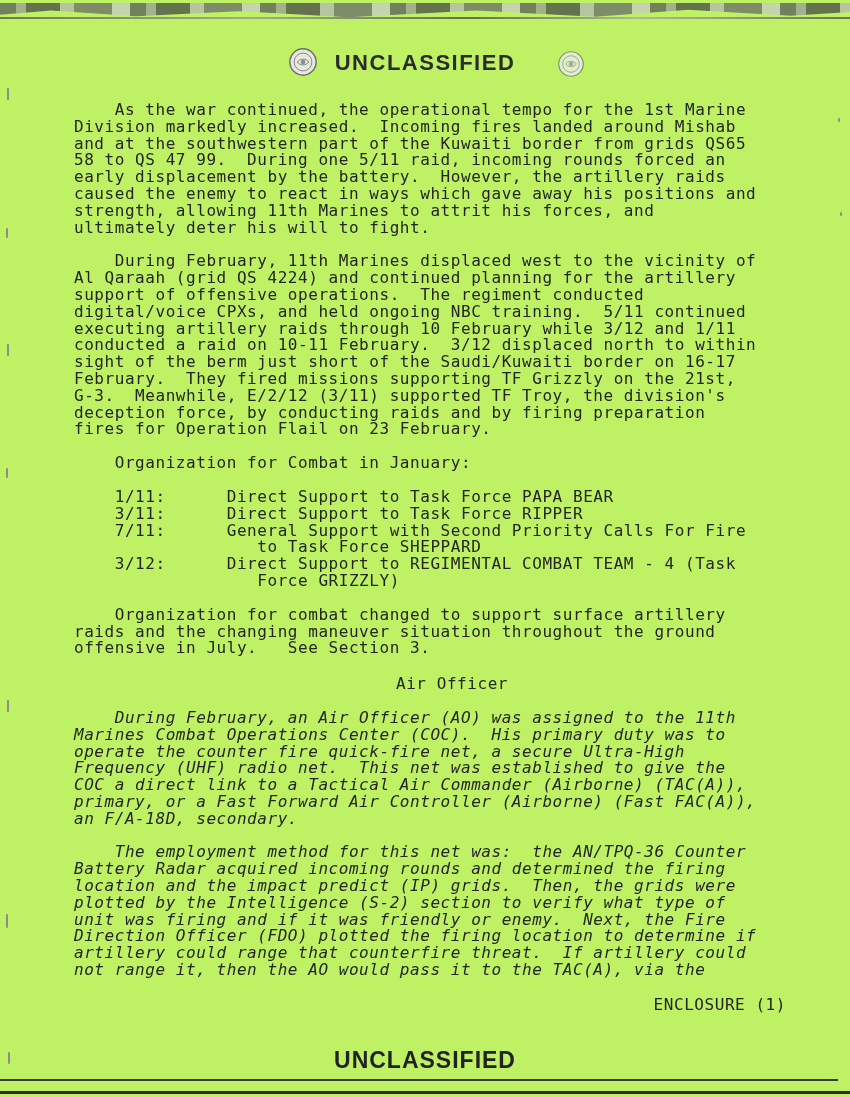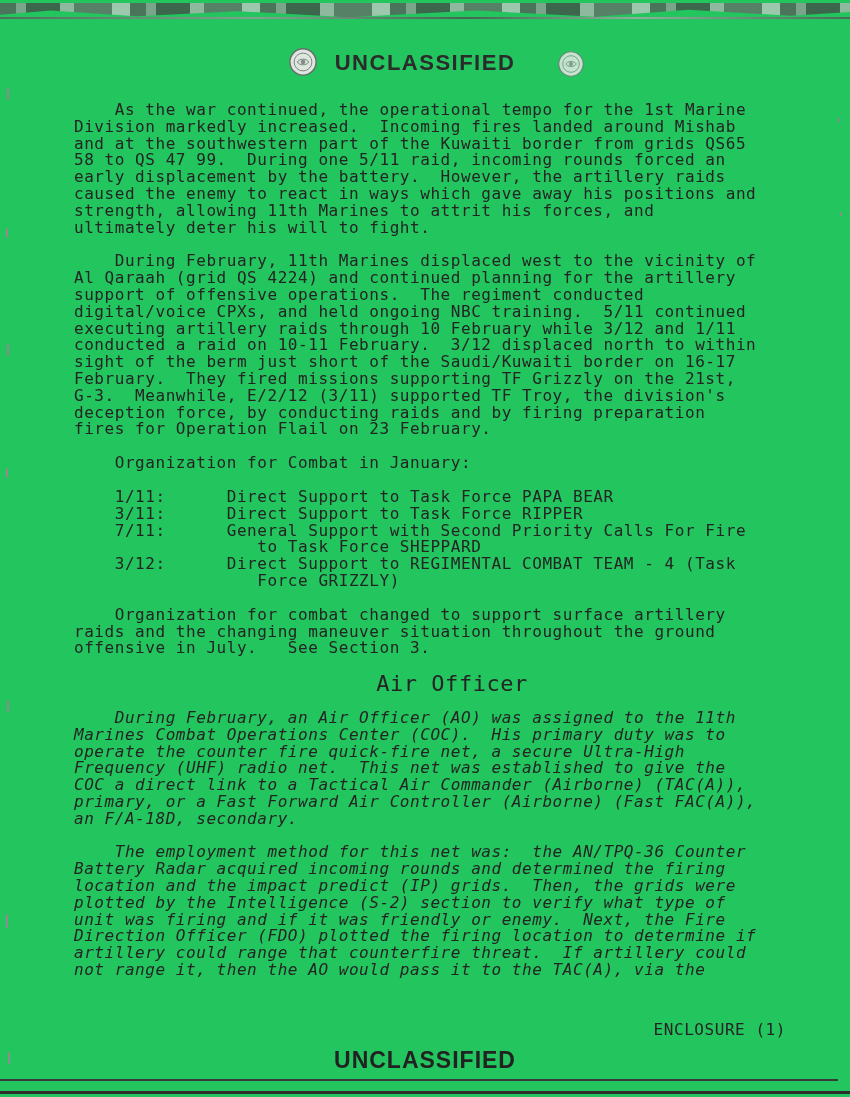--- a/index.html
+++ b/index.html
@@ -1,20 +1,20 @@
 <!DOCTYPE html>
 <html><head>
 <meta charset="utf-8">
 <style>
   html, body { margin: 0; padding: 0; background: #ffffff; }
   .page {
     position: relative;
     width: 850px;
     height: 1097px;
-    background: #22c55e;
+    background: #bef264;
     overflow: hidden;
     font-family: "DejaVu Sans Mono", monospace;
     color: #242424;
   }
 
   
   .scan-top {
     position: absolute; top: 3px; left: 0; right: 0; height: 15px;
     background: repeating-linear-gradient(90deg,
       #5a5a5a 0 16px, #9a9a9a 16px 26px, #474747 26px 60px,
@@ -60,25 +60,25 @@
     white-space: pre;
     color: #242424;
   }
   .italic { font-style: italic; }
   .org-list { margin: 0 0 17px 0; }
   .org-item { margin: 0; }
   .section-title {
     margin: 19px 0 17px 0;
     text-align: center;
     font-family: "DejaVu Sans Mono", monospace;
-    font-size: 22px; line-height: 16.8px; letter-spacing: 0.55px;
+    font-size: 16px; line-height: 16.8px; letter-spacing: 0.55px;
   }
 
   .enclosure {
-    position: absolute; top: 1020px; right: 64px;
+    position: absolute; top: 995px; right: 64px;
     font-family: "DejaVu Sans Mono", monospace;
     font-size: 16px; letter-spacing: 0.55px; color: #242424; text-align: center;
   }
   .footer-title {
     position: absolute; top: 1047px; left: 0; width: 100%; text-align: center;
     font-family: "Liberation Sans", sans-serif;
     font-weight: bold; font-size: 23px; letter-spacing: 1px; color: #222;
   }
   .bottom-line { position: absolute; left: 0; background: #3a3a3a; }
   .bottom-line.line1 { top: 1079px; width: 838px; height: 2px; }

